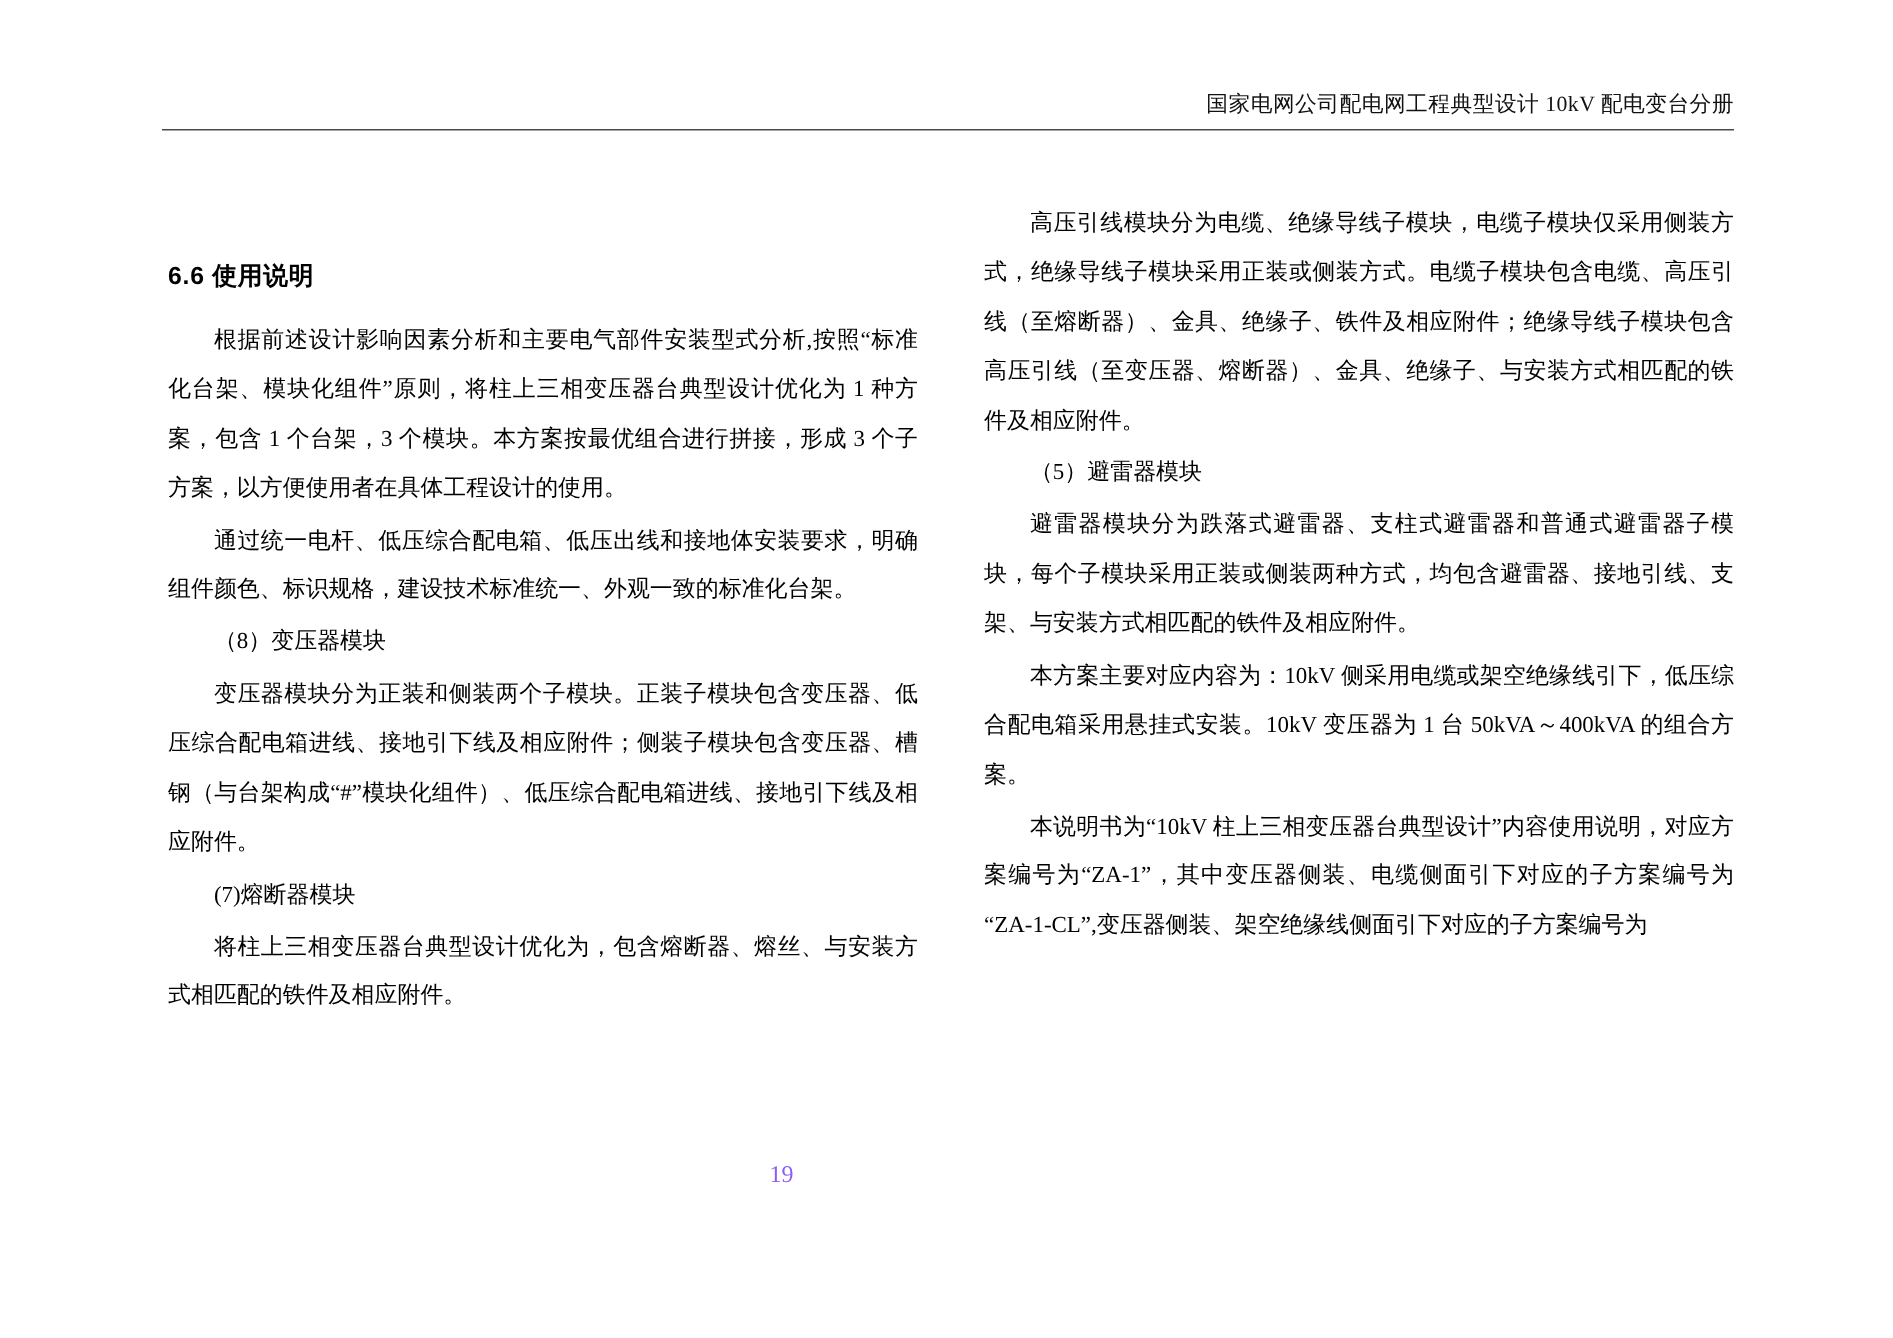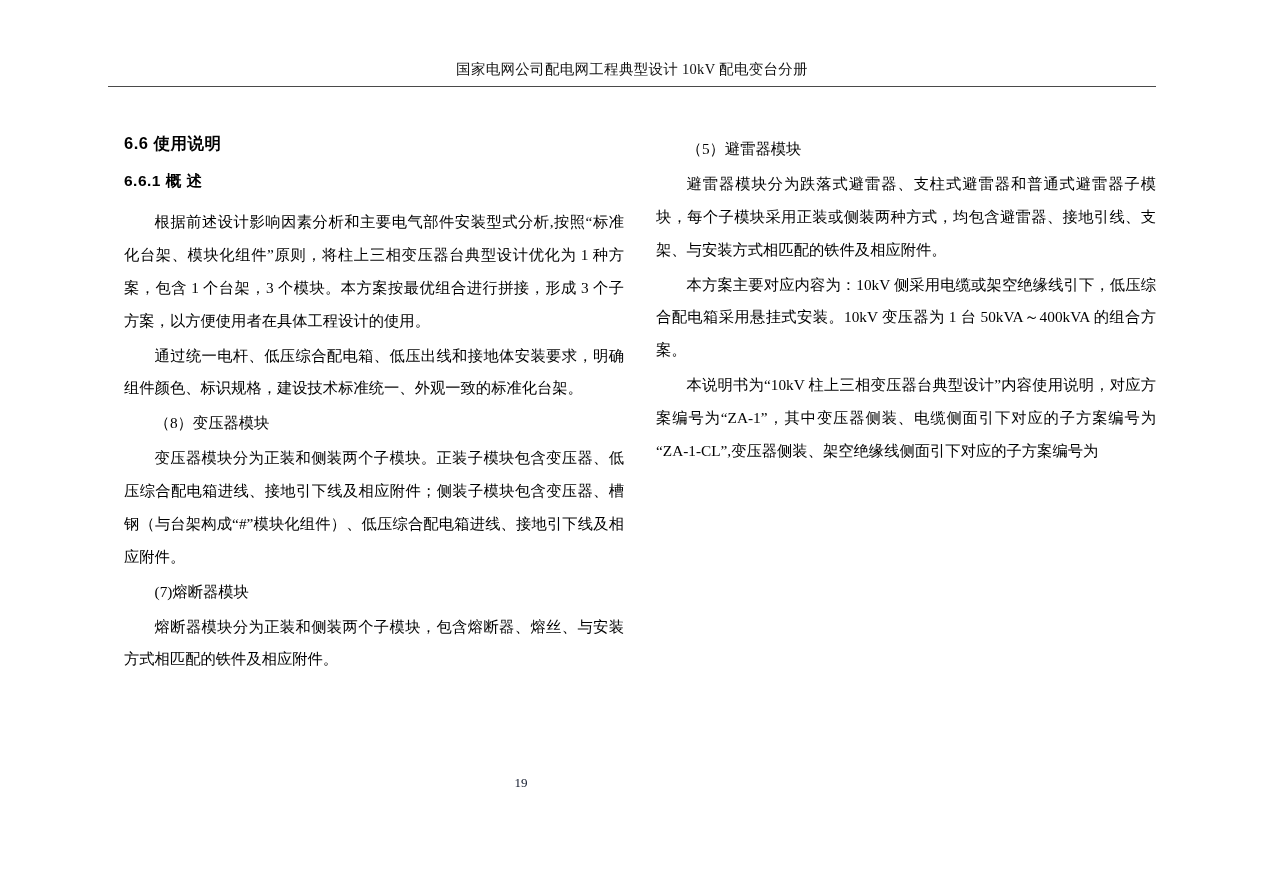--- a/index.html
+++ b/index.html
@@ -21,21 +21,21 @@
     width: 1262px;
     height: 892px;
     box-sizing: border-box;
   }
   
   .header {
     position: absolute;
     top: 60px;
     left: 108px;
     width: 1048px;
-    text-align: center;
+    text-align: right;
     font-size: 14.5px;
     letter-spacing: 0.3px;
     color: #111;
   }
   .header-rule {
     position: absolute;
     top: 86px;
     left: 108px;
     width: 1048px;
     height: 1px;
@@ -47,21 +47,21 @@
     top: 133px;
     left: 108px;
     width: 1048px;
     height: 620px;
   }
   .col {
     position: absolute;
     top: 0;
     width: 500px;
   }
-  .col-left  { left: 16px; }
+  .col-left  { left: 4px; margin-top: 40px; }
   .col-right { left: 548px; }
 
   h2.sec {
     font-size: 16.5px;
     font-weight: bold;
     margin: 0 0 16px 0;
     letter-spacing: 0.5px;
     font-family: "Liberation Sans", "DejaVu Sans", sans-serif;
   }
   h3.subsec {
@@ -81,47 +81,47 @@
     text-indent: 2em;
   }
 
   
   .footer {
     position: absolute;
     top: 775px;
     left: 0;
     width: 1042px;
     text-align: center;
-    font-size: 13px;
-    color: #0f172a;
+    font-size: 16px;
+    color: #8b5cf6;
     font-family: "Liberation Serif", serif;
   }
 </style>
 </head>
 <body>
 
 <div class="page">
 
   <div class="header">国家电网公司配电网工程典型设计    10kV 配电变台分册</div>
   <div class="header-rule"></div>
 
   <div class="columns">
 
     <div class="col col-left">
       <h2 class="sec">6.6  使用说明</h2>
-      <h3 class="subsec">6.6.1 概  述</h3>
       <p class="para">根据前述设计影响因素分析和主要电气部件安装型式分析,按照“标准化台架、模块化组件”原则，将柱上三相变压器台典型设计优化为 1 种方案，包含 1 个台架，3 个模块。本方案按最优组合进行拼接，形成 3 个子方案，以方便使用者在具体工程设计的使用。</p>
       <p class="para">通过统一电杆、低压综合配电箱、低压出线和接地体安装要求，明确组件颜色、标识规格，建设技术标准统一、外观一致的标准化台架。</p>
       <p class="para">（8）变压器模块</p>
       <p class="para">变压器模块分为正装和侧装两个子模块。正装子模块包含变压器、低压综合配电箱进线、接地引下线及相应附件；侧装子模块包含变压器、槽钢（与台架构成“#”模块化组件）、低压综合配电箱进线、接地引下线及相应附件。</p>
       <p class="para">(7)熔断器模块</p>
-      <p class="para">熔断器模块分为正装和侧装两个子模块，包含熔断器、熔丝、与安装方式相匹配的铁件及相应附件。</p>
+      <p class="para">将柱上三相变压器台典型设计优化为，包含熔断器、熔丝、与安装方式相匹配的铁件及相应附件。</p>
     </div>
 
     <div class="col col-right">
+      <p class="para">高压引线模块分为电缆、绝缘导线子模块，电缆子模块仅采用侧装方式，绝缘导线子模块采用正装或侧装方式。电缆子模块包含电缆、高压引线（至熔断器）、金具、绝缘子、铁件及相应附件；绝缘导线子模块包含高压引线（至变压器、熔断器）、金具、绝缘子、与安装方式相匹配的铁件及相应附件。</p>
       <p class="para">（5）避雷器模块</p>
       <p class="para">避雷器模块分为跌落式避雷器、支柱式避雷器和普通式避雷器子模块，每个子模块采用正装或侧装两种方式，均包含避雷器、接地引线、支架、与安装方式相匹配的铁件及相应附件。</p>
       <p class="para">本方案主要对应内容为：10kV 侧采用电缆或架空绝缘线引下，低压综合配电箱采用悬挂式安装。10kV 变压器为 1 台 50kVA～400kVA 的组合方案。</p>
       <p class="para">本说明书为“10kV 柱上三相变压器台典型设计”内容使用说明，对应方案编号为“ZA-1”，其中变压器侧装、电缆侧面引下对应的子方案编号为“ZA-1-CL”,变压器侧装、架空绝缘线侧面引下对应的子方案编号为</p>
     </div>
 
   </div>
 
   <div class="footer">19</div>
 

